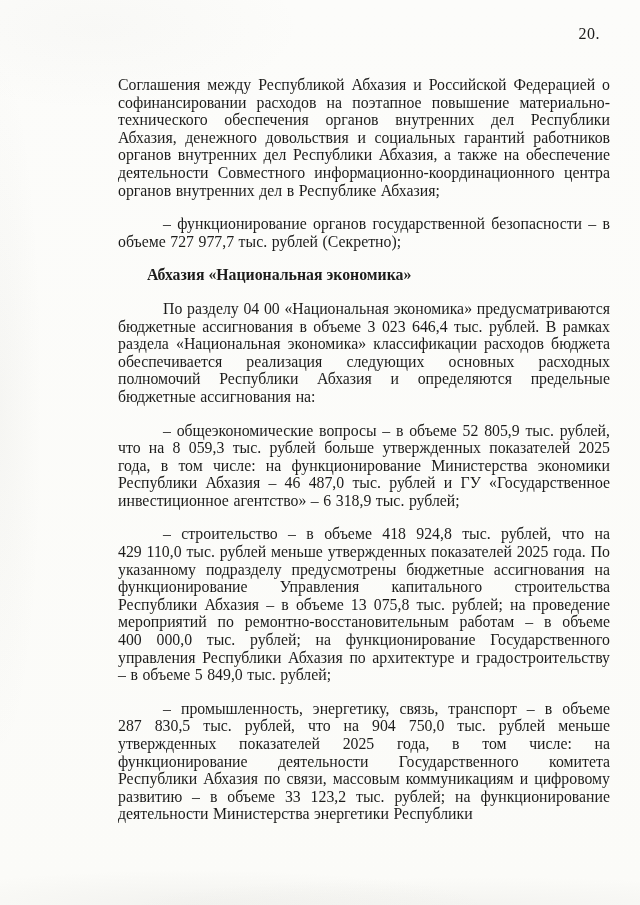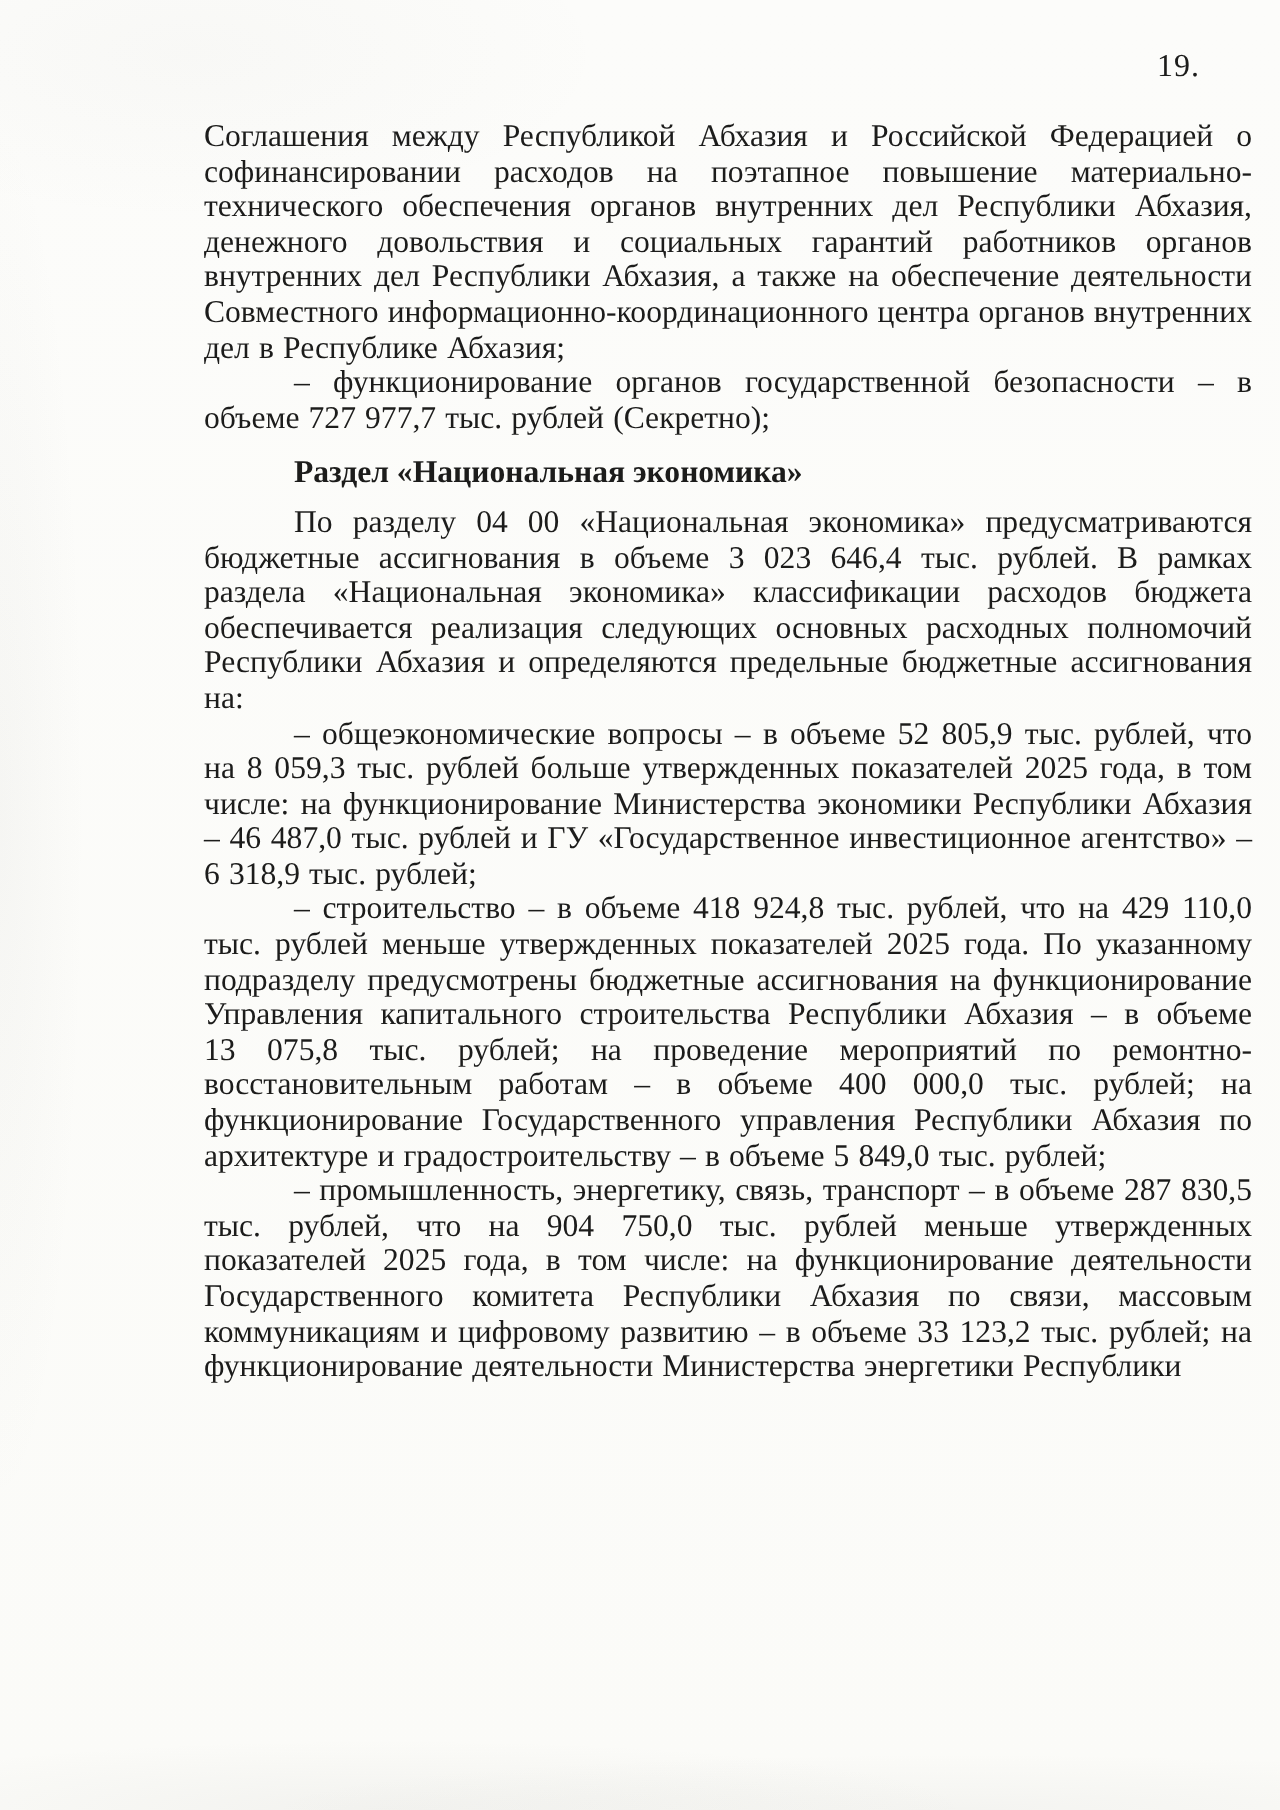--- a/index.html
+++ b/index.html
@@ -34,21 +34,21 @@
   .doc-body {
     position: absolute;
     left: 102px;
     top: 60px;
     width: 524px;
     font-size: 15.8px;
     line-height: 17.6px;
     text-align: justify;
   }
   .doc-body p {
-    margin: 0;
+    margin: 16px;
     padding: 0;
     text-indent: 45px;
     word-spacing: 0.6px;
   }
   .doc-body p.no-indent {
     text-indent: 0;
   }
   .section-heading {
     margin: 10px 0 7px 0;
     padding: 0;
@@ -57,33 +57,33 @@
     font-weight: bold;
     text-indent: 45px;
     text-align: left;
   }
 </style>
 </head>
 <body>
 
 <div class="page">
 
-  <div class="page-number">19.</div>
+  <div class="page-number">20.</div>
 
   <div class="doc-body">
 
     <p class="no-indent">Соглашения между Республикой Абхазия и Российской Федерацией о софинансировании расходов на поэтапное повышение материально-технического обеспечения органов внутренних дел Республики Абхазия, денежного довольствия и социальных гарантий работников органов внутренних дел Республики Абхазия, а также на обеспечение деятельности Совместного информационно-координационного центра органов внутренних дел в Республике Абхазия;</p>
 
     <p>– функционирование органов государственной безопасности – в объеме 727&nbsp;977,7 тыс. рублей (Секретно);</p>
 
 
 
 
 
-    <h2 class="section-heading">Раздел «Национальная экономика»</h2>
+    <h2 class="section-heading">Абхазия «Национальная экономика»</h2>
 
     <p>По разделу 04&nbsp;00 «Национальная экономика» предусматриваются бюджетные ассигнования в объеме 3&nbsp;023&nbsp;646,4 тыс. рублей. В рамках раздела «Национальная экономика» классификации расходов бюджета обеспечивается реализация следующих основных расходных полномочий Республики Абхазия и определяются предельные бюджетные ассигнования на:</p>
 
     <p>– общеэкономические вопросы – в объеме 52&nbsp;805,9 тыс. рублей, что на 8&nbsp;059,3 тыс. рублей больше утвержденных показателей 2025 года, в том числе: на функционирование Министерства экономики Республики Абхазия – 46&nbsp;487,0 тыс. рублей и ГУ «Государственное инвестиционное агентство» – 6&nbsp;318,9 тыс. рублей;</p>
 
     <p>– строительство – в объеме 418&nbsp;924,8 тыс. рублей, что на 429&nbsp;110,0 тыс. рублей меньше утвержденных показателей 2025 года. По указанному подразделу предусмотрены бюджетные ассигнования на функционирование Управления капитального строительства Республики Абхазия – в объеме 13&nbsp;075,8 тыс. рублей; на проведение мероприятий по ремонтно-восстановительным работам – в объеме 400&nbsp;000,0 тыс. рублей; на функционирование Государственного управления Республики Абхазия по архитектуре и градостроительству – в объеме 5&nbsp;849,0 тыс. рублей;</p>
 
     <p>– промышленность, энергетику, связь, транспорт – в объеме 287&nbsp;830,5 тыс. рублей, что на 904&nbsp;750,0 тыс. рублей меньше утвержденных показателей 2025 года, в том числе: на функционирование деятельности Государственного комитета Республики Абхазия по связи, массовым коммуникациям и цифровому развитию – в объеме 33&nbsp;123,2 тыс. рублей; на функционирование деятельности Министерства энергетики Республики</p>
 
   </div>

